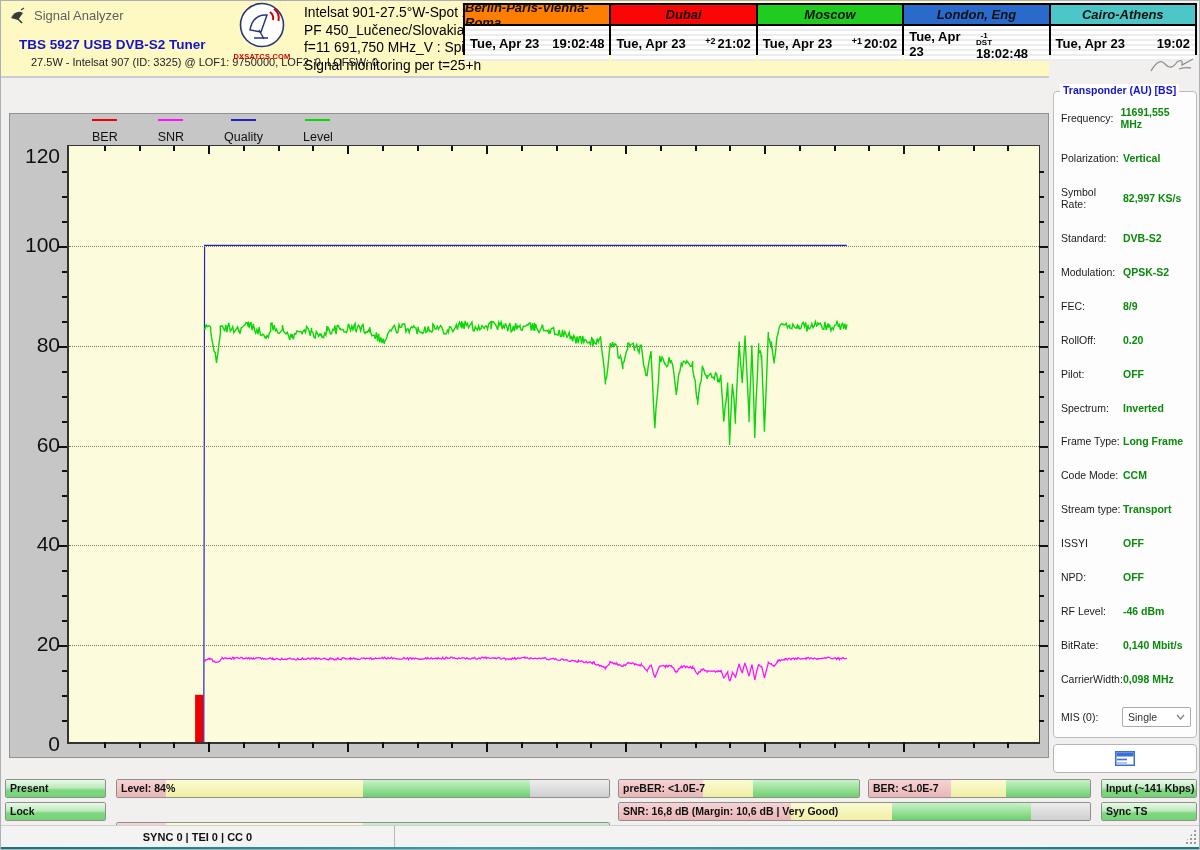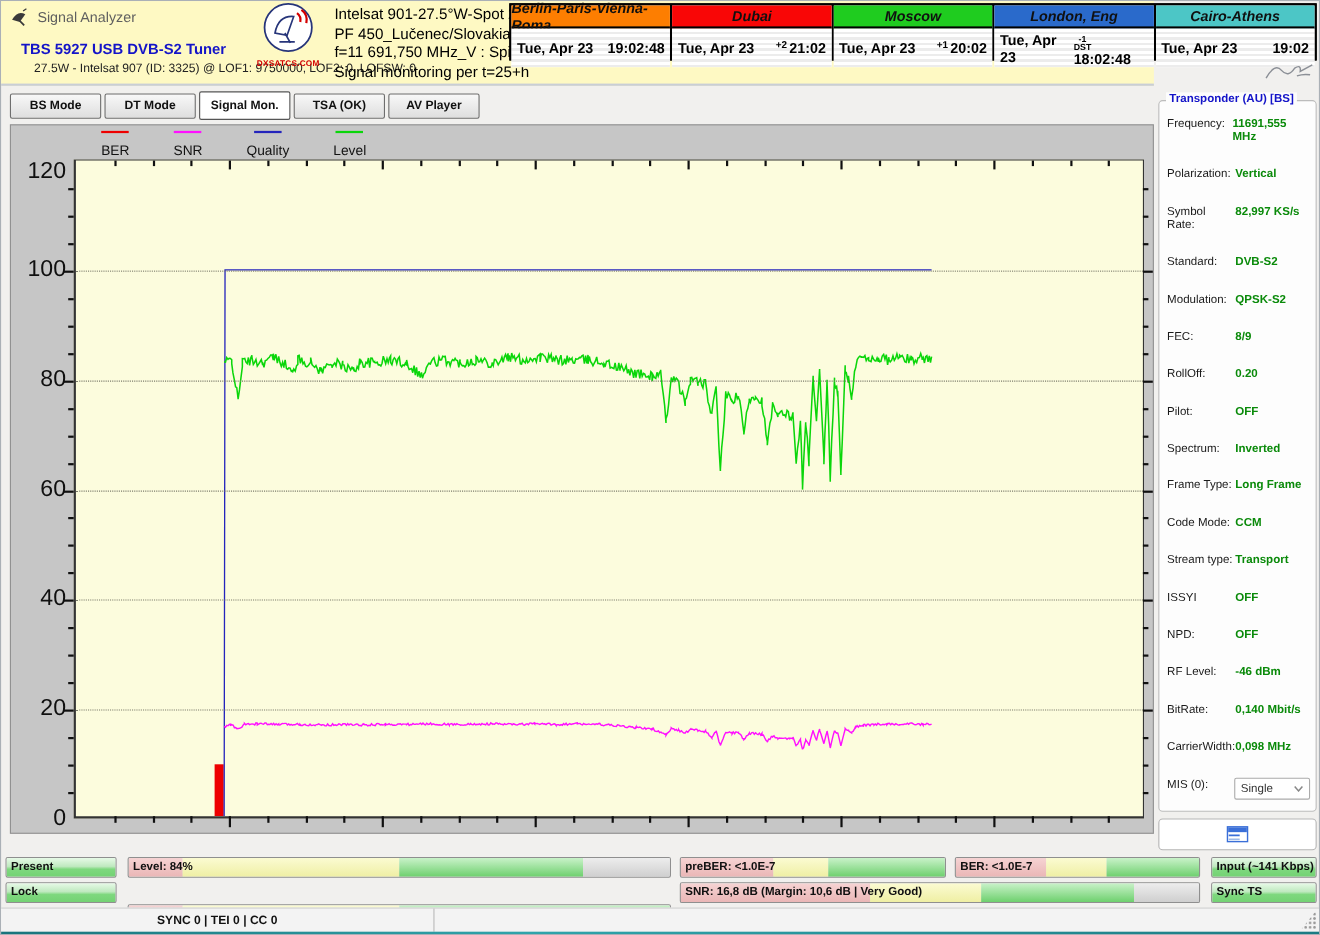--- a/index.html
+++ b/index.html
@@ -42,21 +42,21 @@
   #plot { position:absolute; left:57px; top:31px; width:973px; height:599px; background:#fcfcdd;
           border:1px solid #333; border-left-width:2px; border-bottom-width:2px; overflow:visible; }
   .grid { position:absolute; left:0; width:100%; height:0; border-top:1px dotted #7a7a6a; }
   .tick { position:absolute; background:#101010; }
   #trace-svg { position:absolute; left:0; top:0; width:100%; height:100%; }
 
   
   #panel { position:absolute; left:1052px; top:90px; width:144px; height:647px; border:1px solid #bcbcbc; border-radius:4px; background:#fdfdfd; }
   #panel-title { position:absolute; left:6px; top:-8px; background:#fdfdfd; padding:0 3px; font-size:10.5px; font-weight:bold; color:#1414c8; }
   #panel-rows { position:absolute; left:7px; right:5px; top:14px; bottom:10px; display:flex; flex-direction:column; justify-content:space-between; }
-  .prow { display:flex; font-size:10.5px; }
+  .prow { display:flex; align-items:center; font-size:10.5px; }
   .prow .plab { width:62px; color:#1a1a1a; }
   .prow .pval { font-weight:bold; color:#0a8a0a; }
   #mis-select { width:70px; height:20px; border:1px solid #ababab; border-radius:2px; background:#fff; display:flex; align-items:center; justify-content:space-between; padding:0 5px; font-size:10.5px; color:#333; cursor:pointer; }
   #panel-btn { position:absolute; left:1052px; top:743px; width:144px; height:29px; background:#fff; border:1px solid #b5b5b5; border-radius:4px; display:flex; align-items:center; justify-content:center; cursor:pointer; }
 
   
   .bbar { position:absolute; height:19px; border:1px solid #8f8f8f; border-radius:2px; overflow:hidden; background:linear-gradient(#efefef,#d5d5d5); }
   .bbar .seg { position:absolute; top:0; bottom:0; }
   .bbar .txt { position:absolute; left:4px; top:0; line-height:17px; font-size:10.5px; font-weight:bold; color:#101010; white-space:nowrap; }
   .seg-pink  { background:linear-gradient(#f6d3d3,#eab6b6); }
@@ -150,27 +150,20 @@
             <span>Tue, Apr 23</span>
             <span><span style="font-weight: bold;">19:02</span></span>
           </div>
         </div>
       </div>
     <svg id="signature" width="46" height="20" viewBox="0 0 46 20">
       <path d="M2 16 Q10 2 16 9 T28 7 Q34 3 33 10 L44 4 M30 14 q6 -2 12 -1" fill="none" stroke="#8b8f96" stroke-width="1.3"></path>
     </svg>
   </div>
 
-  <div id="tabs">
-      <div class="tab">BS Mode</div>
-      <div class="tab">DT Mode</div>
-      <div class="tab active">Signal Mon.</div>
-      <div class="tab">TSA (OK)</div>
-      <div class="tab">AV Player</div>
-    </div>
 
   <div id="chart">
     <div id="legend">
         <div class="leg-item">
           <span class="leg-swatch" style="background: rgb(238, 0, 0);"></span>
           <span>BER</span>
         </div>
         <div class="leg-item">
           <span class="leg-swatch" style="background: rgb(255, 16, 255);"></span>
           <span>SNR</span>

